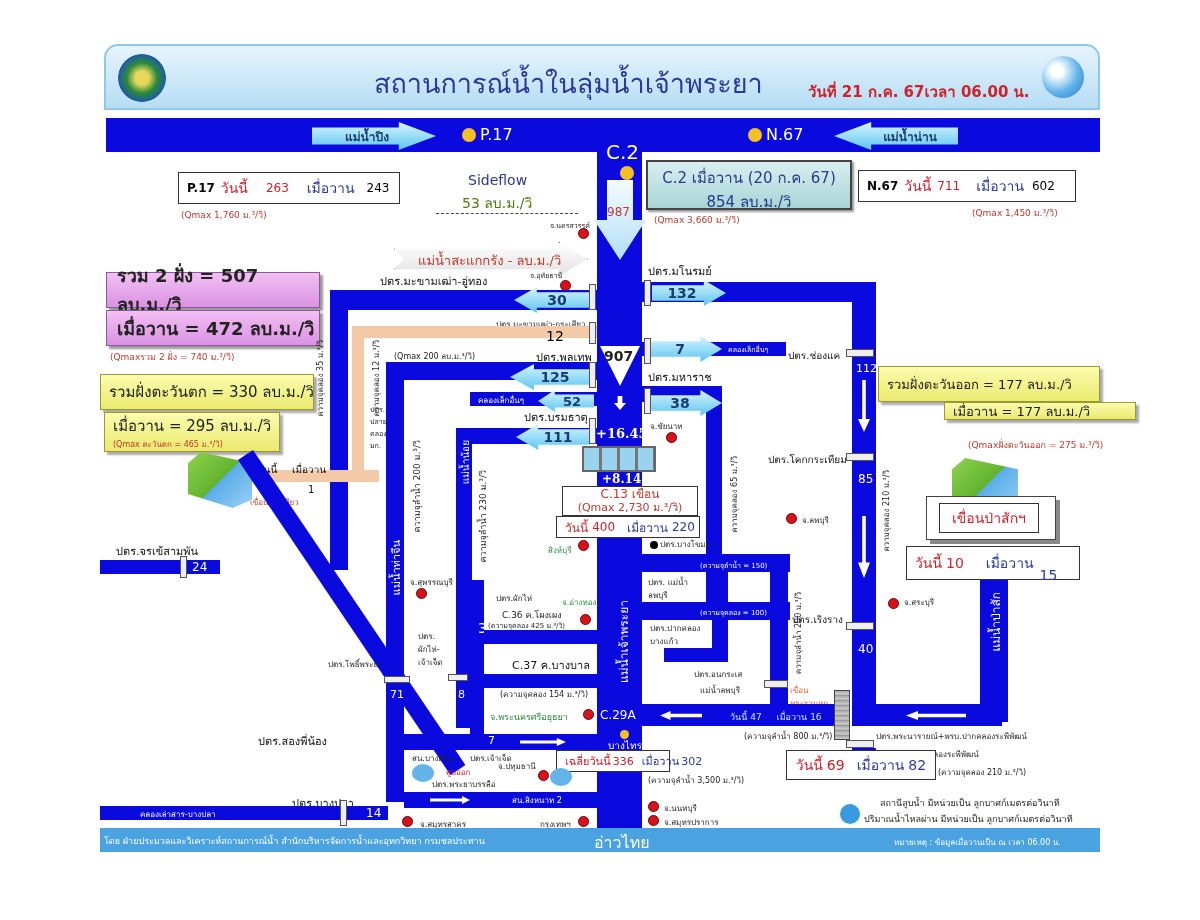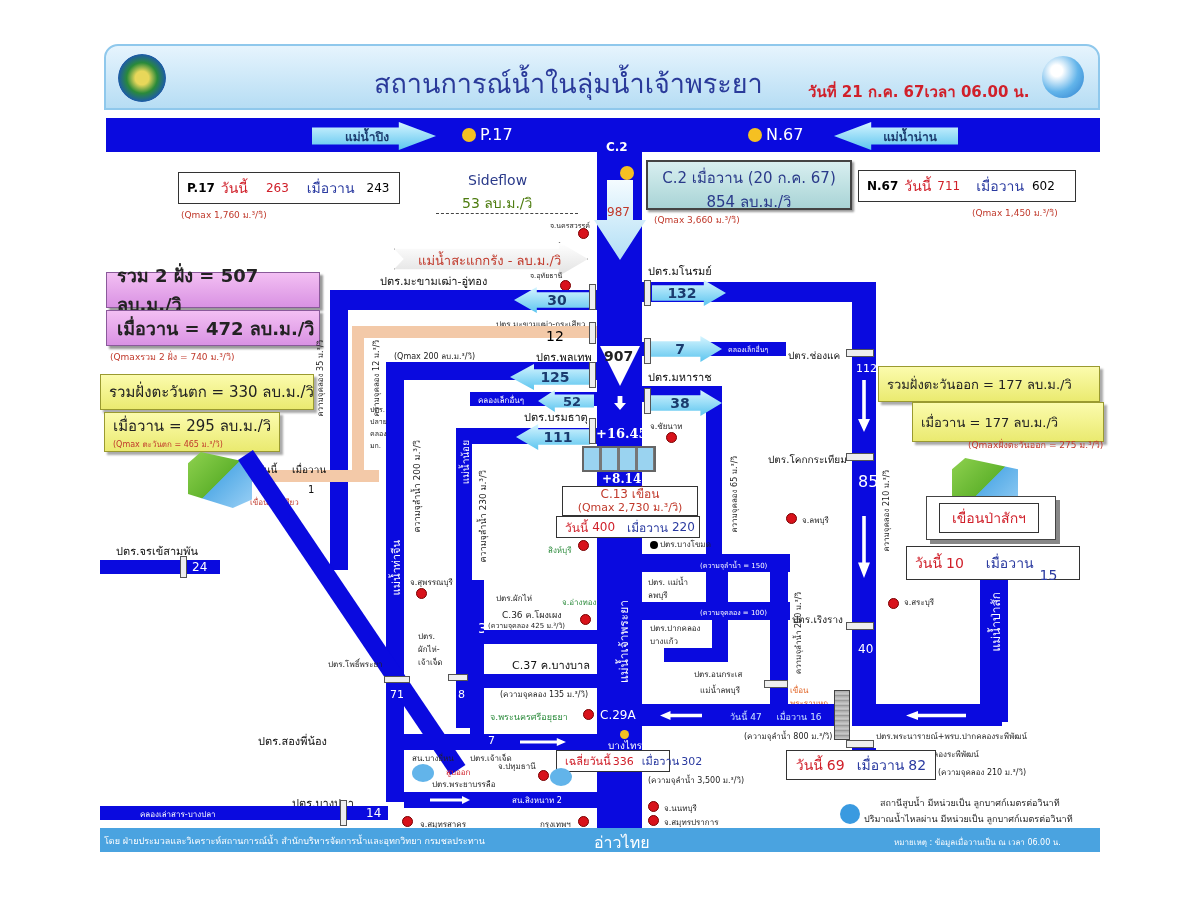--- a/index.html
+++ b/index.html
@@ -42,21 +42,21 @@
 </div>
 <div class="dot-yel" style="left:462px;top:128px;"></div>
 <div class="lbl-w" style="left:480px;top:125px;font-size:16px;">P.17</div>
 <div class="dot-yel" style="left:748px;top:128px;"></div>
 <div class="lbl-w" style="left:766px;top:125px;font-size:16px;">N.67</div>
 <div class="arrow-l" style="left:834px;top:122px;width:124px;height:28px;">
   <span style="font-size:12px;margin-left:28px;">แม่น้ำน่าน</span>
 </div>
 
 <div class="river" style="left:597px;top:118px;width:45px;height:430px;"></div>
-<div class="lbl-w" style="left:606px;top:140px;font-size:12px;font-weight:bold;">C.2</div>
+<div class="lbl-w" style="left:606px;top:140px;font-size:20px;">C.2</div>
 <div class="dot-yel" style="left:620px;top:166px;"></div>
 <div class="abs" style="left:594px;top:180px;width:52px;height:80px;background:linear-gradient(#f4fbff,#b2dff5);clip-path:polygon(25% 0,75% 0,75% 50%,100% 50%,50% 100%,0 50%,25% 50%);"></div>
 <div class="abs red" style="left:607px;top:205px;font-size:12px;color:#c0392b;">987</div>
 
 <div class="box" style="left:178px;top:172px;width:222px;height:32px;font-size:12px;">
   <b>P.17</b>
   <span class="red" style="margin-left:6px;font-size:14px;">วันนี้</span>
   <span class="red" style="margin-left:18px;">263</span>
   <span class="blu" style="margin-left:18px;font-size:14px;">เมื่อวาน</span>
   <span style="margin-left:12px;">243</span>
@@ -183,21 +183,21 @@
 <div class="lbl-w" style="left:478px;top:620px;font-size:14px;">36</div>
 
 <div class="lbl-s" style="left:502px;top:608px;font-size:9px;">C.36 ค.โผงเผง</div>
 <div class="lbl-s" style="left:488px;top:620px;font-size:7px;">(ความจุคลอง 425 ม.³/วิ)</div>
 <div class="lbl-s" style="left:562px;top:596px;color:#2a8a3a;">จ.อ่างทอง</div>
 <div class="dot-red" style="left:580px;top:614px;"></div>
 
 <div class="river" style="left:484px;top:630px;width:113px;height:14px;"></div>
 <div class="lbl" style="left:512px;top:656px;font-size:11px;">C.37 ค.บางบาล</div>
 <div class="river" style="left:484px;top:674px;width:113px;height:14px;"></div>
-<div class="lbl-s" style="left:500px;top:688px;">(ความจุคลอง 135 ม.³/วิ)</div>
+<div class="lbl-s" style="left:500px;top:688px;">(ความจุคลอง 154 ม.³/วิ)</div>
 <div class="lbl-s" style="left:490px;top:710px;font-size:9px;color:#2a8a3a;">จ.พระนครศรีอยุธยา</div>
 <div class="dot-red" style="left:583px;top:709px;"></div>
 
 <div class="lbl-s" style="left:548px;top:544px;color:#2a8a3a;">สิงห์บุรี</div>
 <div class="dot-red" style="left:578px;top:540px;"></div>
 
 <div class="abs" style="left:600px;top:346px;width:40px;height:40px;background:#fff;clip-path:polygon(0 0,100% 0,50% 100%);"></div>
 <div class="abs" style="left:604px;top:348px;font-size:14px;font-weight:bold;color:#222;">907</div>
 <div class="abs" style="left:614px;top:396px;width:12px;height:14px;background:#fff;clip-path:polygon(30% 0,70% 0,70% 50%,100% 50%,50% 100%,0 50%,30% 50%);"></div>
 <div class="lbl-w" style="left:596px;top:426px;font-size:13px;font-weight:bold;font-family:'DejaVu Serif',serif;">+16.45</div>
@@ -244,26 +244,26 @@
 <div class="river" style="left:706px;top:386px;width:16px;height:232px;"></div>
 <div class="arrow-r" style="left:650px;top:390px;width:72px;">
     <span style="margin-right:12px;">38</span>
   </div>
 <div class="gate" style="left:644px;top:388px;width:7px;height:26px;"></div>
 <div class="lbl-s" style="left:650px;top:420px;">จ.ชัยนาท</div>
 <div class="dot-red" style="left:666px;top:432px;"></div>
 <div class="vtext lbl-s" style="left:728px;top:456px;">ความจุคลอง 65 ม.³/วิ</div>
 
 <div class="yel-box" style="left:878px;top:366px;width:222px;height:36px;font-size:13px;">รวมฝั่งตะวันออก = 177 ลบ.ม./วิ</div>
-<div class="yel-box" style="left:912px;top:402px;width:192px;height:40px;font-size:13px;">เมื่อวาน   =  177 ลบ.ม./วิ</div>
+<div class="yel-box" style="left:944px;top:402px;width:192px;height:18px;font-size:13px;">เมื่อวาน   =  177 ลบ.ม./วิ</div>
 <div class="qmax" style="left:968px;top:438px;">(Qmaxฝั่งตะวันออก = 275 ม.³/วิ)</div>
 
 <div class="lbl" style="left:768px;top:452px;font-size:10px;">ปตร.โคกกระเทียม</div>
 <div class="gate" style="left:846px;top:453px;width:28px;height:8px;"></div>
-<div class="lbl-w" style="left:858px;top:472px;font-size:16px;">85</div>
+<div class="lbl-w" style="left:858px;top:472px;font-size:12px;">85</div>
 <div class="vtext lbl-s" style="left:880px;top:470px;">ความจุคลอง 210 ม.³/วิ</div>
 <div class="abs" style="left:858px;top:516px;width:12px;height:62px;background:#fff;clip-path:polygon(35% 0,65% 0,65% 75%,100% 75%,50% 100%,0 75%,35% 75%);"></div>
 <div class="lbl-s" style="left:802px;top:514px;">จ.ลพบุรี</div>
 <div class="dot-red" style="left:786px;top:513px;"></div>
 <div class="lbl-s" style="left:904px;top:596px;">จ.สระบุรี</div>
 <div class="dot-red" style="left:888px;top:598px;"></div>
 
 <div class="lbl" style="left:792px;top:612px;font-size:10px;">ปตร.เริงราง</div>
 <div class="gate" style="left:846px;top:622px;width:28px;height:8px;"></div>
 <div class="lbl-w" style="left:858px;top:642px;font-size:12px;">40</div>

